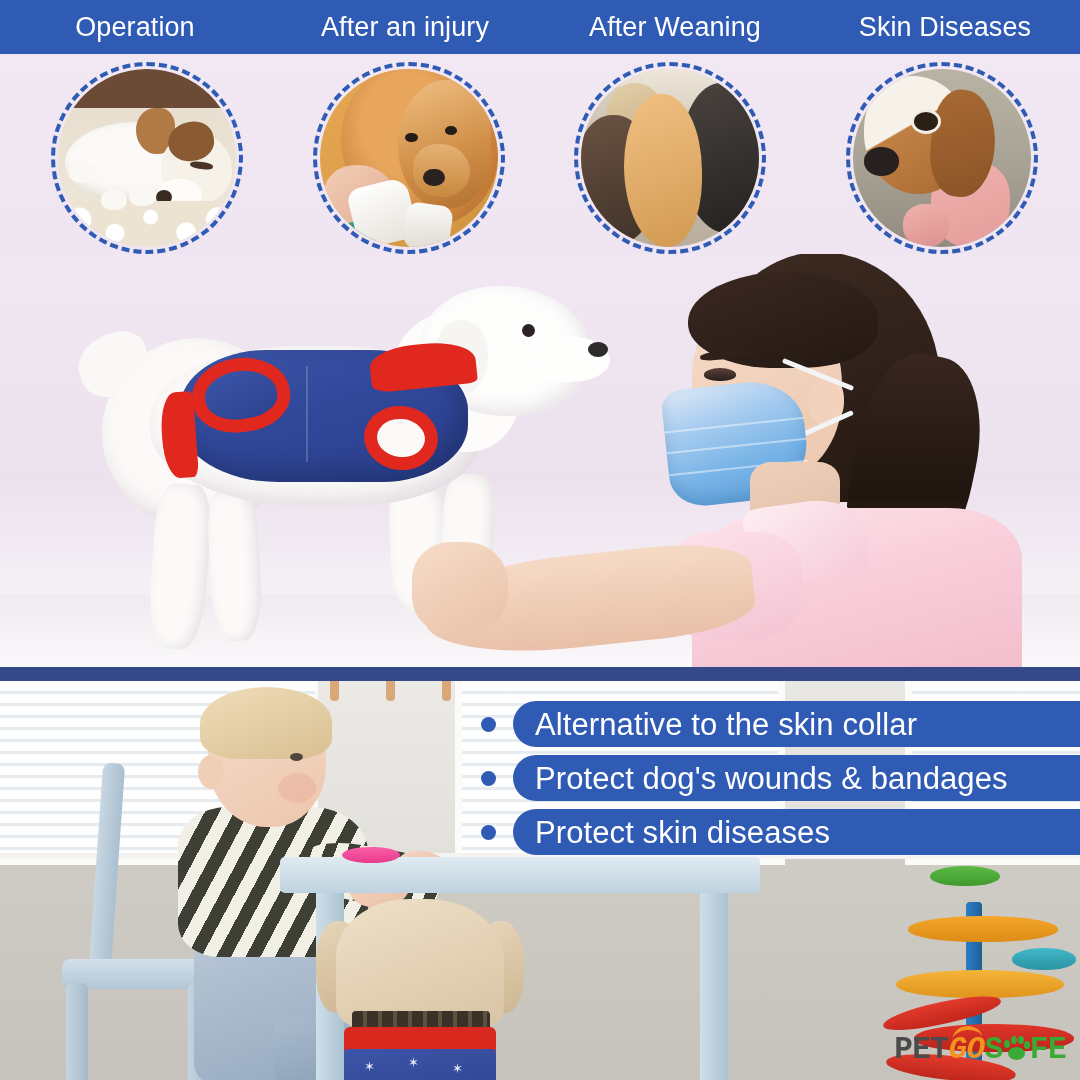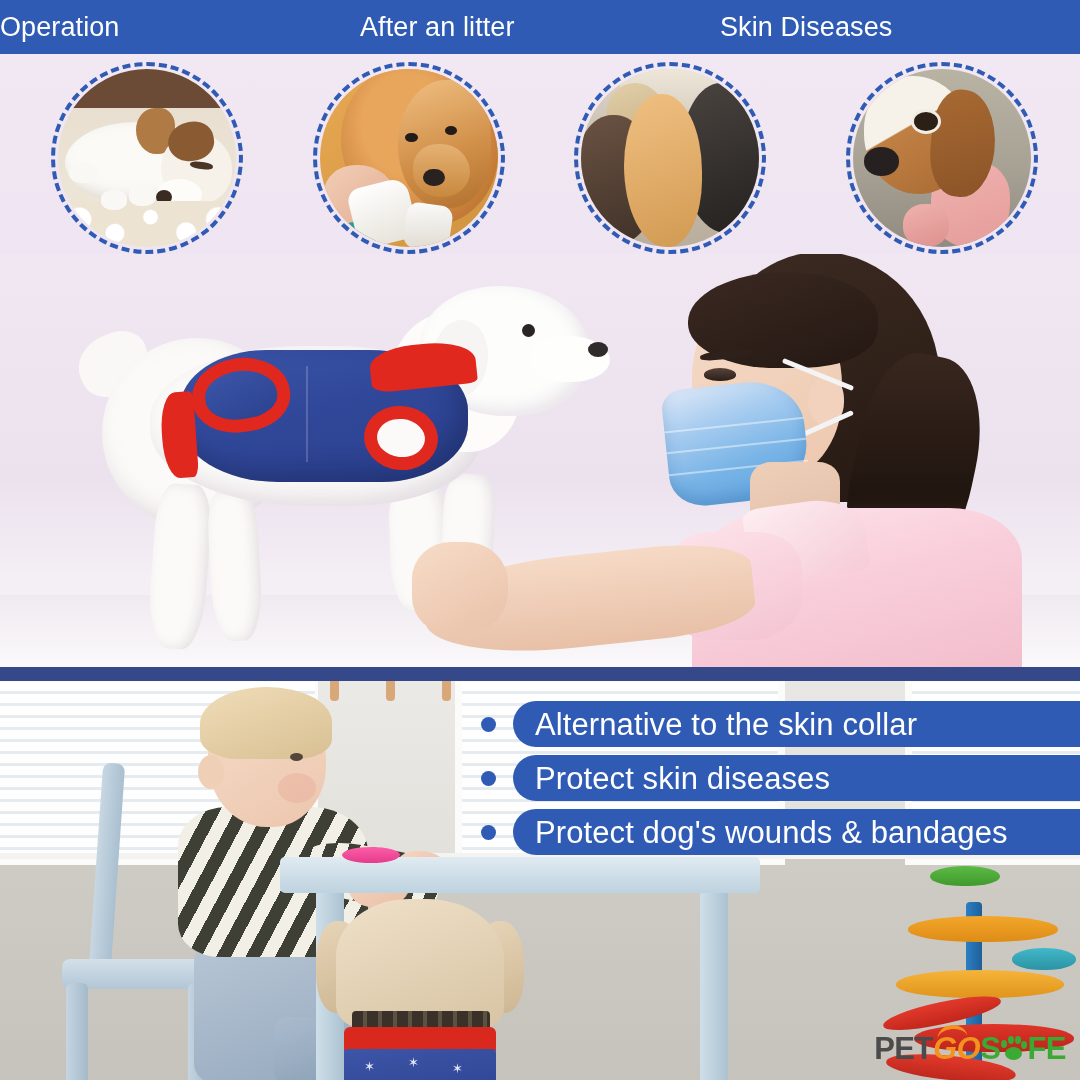--- a/index.html
+++ b/index.html
@@ -18,21 +18,21 @@
     overflow:hidden;
   }
 
   
   .header-bar {
     position:absolute; left:0; top:0; width:1080px; height:54px;
     background:#2f5bb5;
     display:flex; align-items:center;
   }
   .header-cell {
-    flex:1 1 0; 
+    flex:1 1 0; text-align:center;
     color:#ffffff; font-size:27px; font-weight:400;
     letter-spacing:.1px; white-space:nowrap;
   }
 
   
   .thumbs { position:absolute; left:0; top:54px; width:1080px; height:200px; }
   .thumb {
     position:absolute; top:8px; width:192px; height:192px; border-radius:50%;
     border:4px dashed #2f5bb5; padding:3px; background:transparent;
   }
@@ -326,20 +326,21 @@
   .feat-text {
     color:#ffffff; font-size:31px; font-weight:400; white-space:nowrap;
     letter-spacing:.1px; line-height:1;
   }
 
   
   .logo {
     position:absolute; right:14px; bottom:14px; height:34px;
     display:flex; align-items:center; font-size:31px; font-weight:700;
     letter-spacing:-.5px;
+    font-family:Liberation Mono, monospace;
   }
   .logo-pet { color:#4b4b4b; }
   .logo-go { color:#f4921f; font-style:italic; position:relative; }
   .logo-go::after{
     content:""; position:absolute; left:4px; top:-6px; width:30px; height:12px;
     border-top:4px solid #f4921f; border-radius:60% 60% 0 0 / 100% 100% 0 0;
     transform:rotate(-6deg);
   }
   .logo-s { color:#3aaa35; }
   .logo-paw { position:relative; display:inline-block; width:27px; height:27px; }
@@ -353,21 +354,22 @@
 </style>
 </head>
 <body>
 
 <div class="page">
 
   <div class="top-panel">
 
     <div class="header-bar">
       <div class="header-cell">Operation</div>
-      <div class="header-cell">After an litter</div>
+      <div class="header-cell">After an injury</div>
+      <div class="header-cell">After Weaning</div>
       <div class="header-cell">Skin Diseases</div>
     </div>
 
     <div class="thumbs">
 
       <div class="thumb">
         <div class="inner">
           <div class="ph t1-bg"></div>
           <div class="t1-body"></div>
           <div class="t1-patch"></div>
@@ -558,28 +560,28 @@
     <div class="feat-row">
       <span class="feat-bullet"></span>
       <span class="feat-pill" style="left:513px;">
         <span class="feat-text">Alternative to the skin collar</span>
       </span>
     </div>
 
     <div class="feat-row">
       <span class="feat-bullet"></span>
       <span class="feat-pill" style="left:513px;">
-        <span class="feat-text">Protect skin diseases</span>
+        <span class="feat-text">Protect dog's wounds &amp; bandages</span>
       </span>
     </div>
 
     <div class="feat-row">
       <span class="feat-bullet"></span>
       <span class="feat-pill" style="left:513px;">
-        <span class="feat-text">Protect dog's wounds &amp; bandages</span>
+        <span class="feat-text">Protect skin diseases</span>
       </span>
     </div>
 
 
 
   </div>
 
   <div class="logo">
     <span class="logo-pet">PET</span>
       <span class="logo-go">GO</span>

